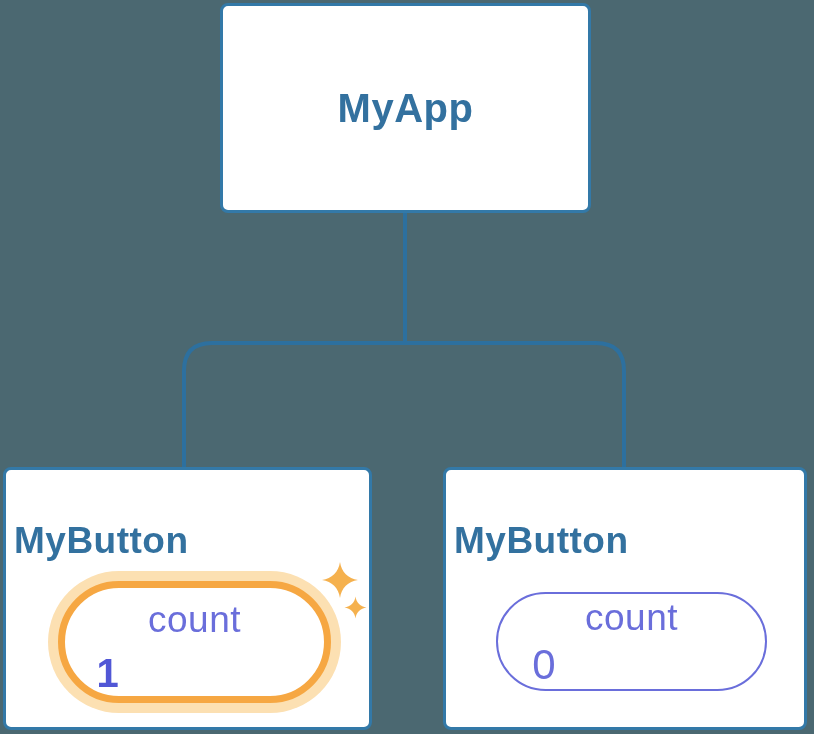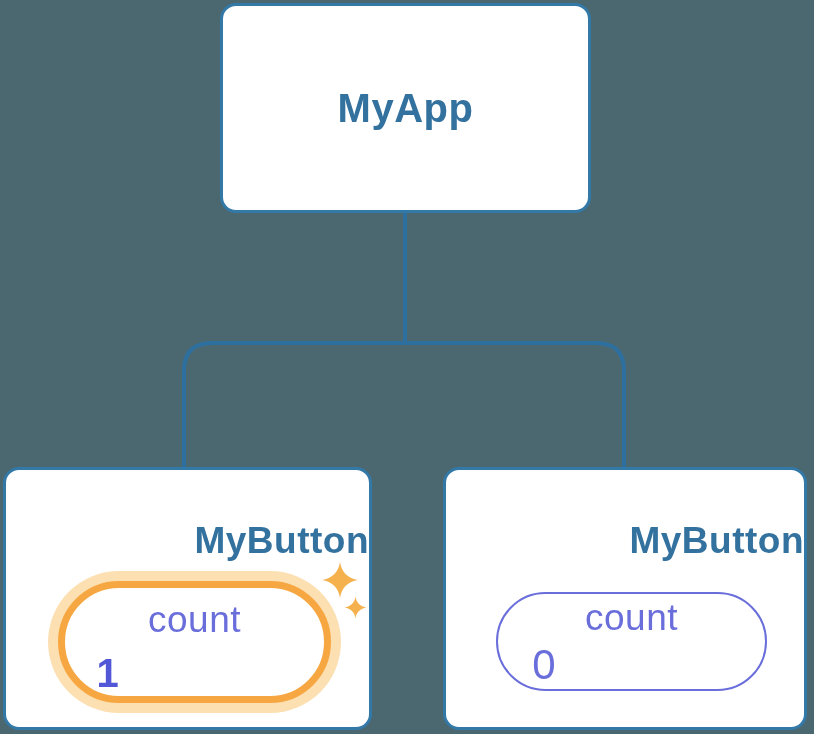--- a/index.html
+++ b/index.html
@@ -27,37 +27,37 @@
   .connectors path{
     stroke:var(--connector);
     stroke-width:4;
     fill:none;
     stroke-linejoin:round;
   }
   .card{
     position:absolute;
     background:var(--card-fill);
     border:3px solid var(--card-border);
-    border-radius:16px;
+    border-radius:8px;
   }
   .card--root{
     left:220px;top:3px;width:371px;height:210px;
     display:flex;align-items:center;justify-content:center;
   }
   .card--left{left:3px;top:467px;width:369px;height:263px;}
   .card--right{left:443px;top:467px;width:364px;height:263px;}
   .card-title{
     color:var(--title-text);
     font-weight:700;
     letter-spacing:0.5px;
     font-size:40px;
   }
   .child-title{
-    position:absolute;left:0;right:0;top:50px;
-    text-align:right;
+    position:absolute;left:8px;right:0;top:50px;
+    text-align:left;
     font-size:37px;
   }
   .pill{
     position:absolute;
     display:flex;
     align-items:stretch;
     background:var(--card-fill);
     border-radius:999px;
     overflow:hidden;
     flex-direction:column;

